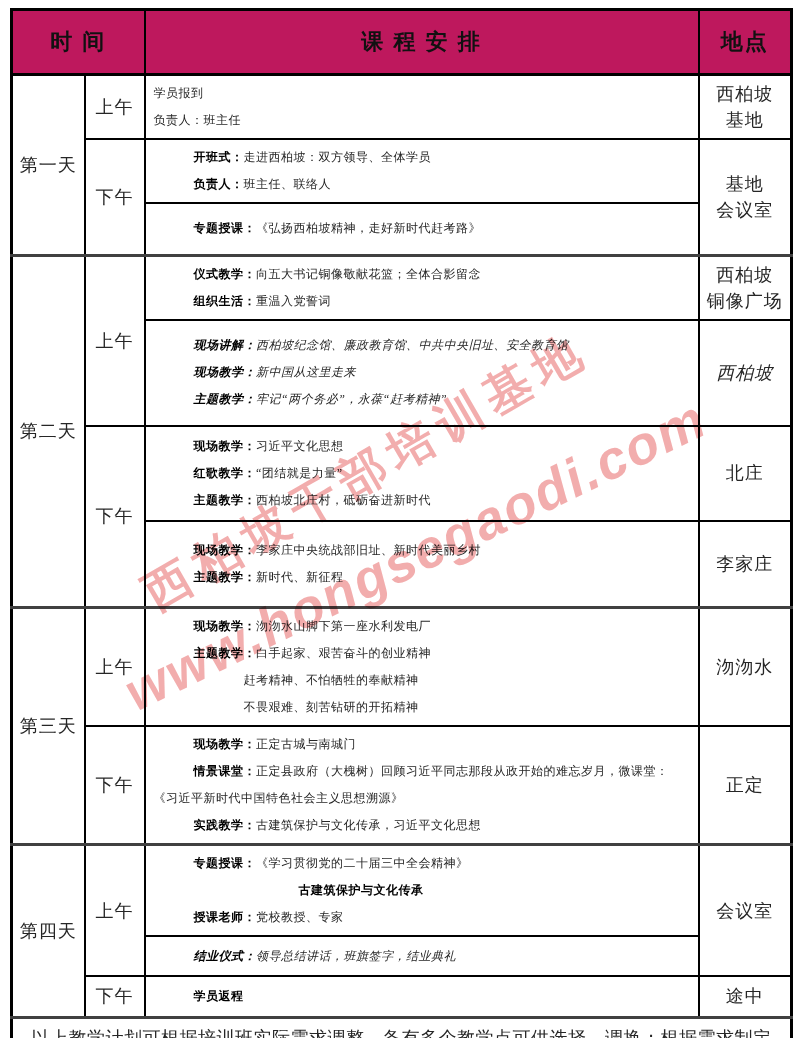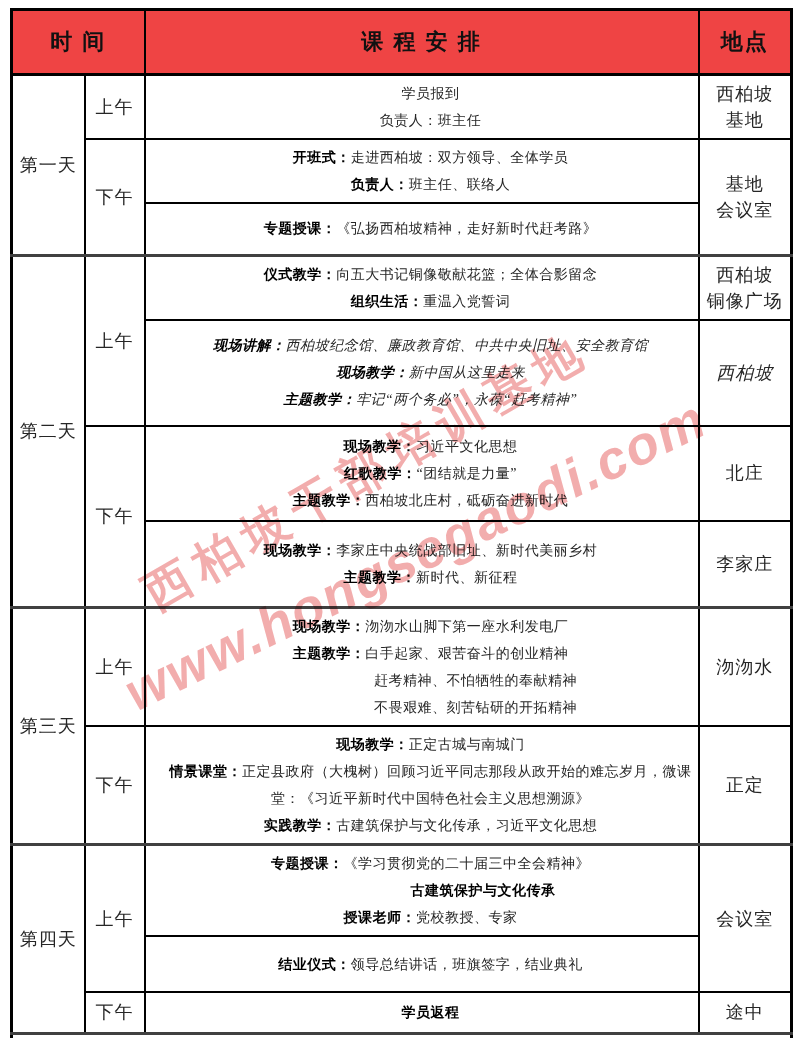--- a/index.html
+++ b/index.html
@@ -8,36 +8,36 @@
     font-family:"Liberation Serif","DejaVu Serif",serif;color:#262626;
     overflow:hidden;
   }
   table.sched{
     position:absolute;left:10px;top:8px;width:780px;
     border-collapse:collapse;table-layout:fixed;
     border:3px solid #000;
   }
   td{border:2px solid #000;vertical-align:middle;}
   thead td{
-    background:#ef4444;border-bottom:3px solid #000;
+    background:#be185d;border-bottom:3px solid #000;
     font-family:"Liberation Sans","DejaVu Sans",sans-serif;
     font-weight:bold;font-size:22px;color:#111;
     text-align:center;letter-spacing:2px;height:60px;
   }
   tr.sep td{border-top:3px solid #404040;}
   td.day,td.time,td.loc{
     text-align:center;font-size:18px;letter-spacing:1px;padding:2px;
     line-height:26px;
   }
   td.content{
-    text-align:center;padding:4px 6px 4px 24px;font-size:14px;
+    text-align:left;padding:4px 6px 4px 8px;font-size:12px;
     letter-spacing:0.5px;
   }
   td.content .line{line-height:27px;}
-  td.content b{font-weight:bold;color:#000;}
+  td.content b{font-weight:bold;color:#000;margin-left:40px;}
   .ind1{padding-left:90px;}
   .ind2{padding-left:105px;}
   td.footer{
     text-align:center;font-size:18px;letter-spacing:0.5px;
     padding:6px 18px;line-height:27px;
   }
   .wm{
     position:absolute;white-space:nowrap;pointer-events:none;z-index:5;
     color:#e86a6a;opacity:0.55;mix-blend-mode:multiply;font-weight:bold;
   }
@@ -196,21 +196,21 @@
         </td>
         <td class="content">
           <div class="line"><b>专题授课：</b><span>《学习贯彻党的二十届三中全会精神》</span></div>
           <div class="line ind2"><b>古建筑保护与文化传承</b></div>
           <div class="line"><b>授课老师：</b><span>党校教授、专家</span></div>
         </td>
         <td class="loc" rowspan="2">
           <div>会议室</div>
         </td>
       </tr>
-      <tr style="height: 56px;">
+      <tr style="height: 40px; font-style: italic;">
         <td class="content">
           <div class="line"><b>结业仪式：</b><span>领导总结讲话，班旗签字，结业典礼</span></div>
         </td>
       </tr>
       <tr style="height: 41px;">
         <td class="time">
           <div>下午</div>
         </td>
         <td class="content">
           <div class="line"><b>学员返程</b></div>

